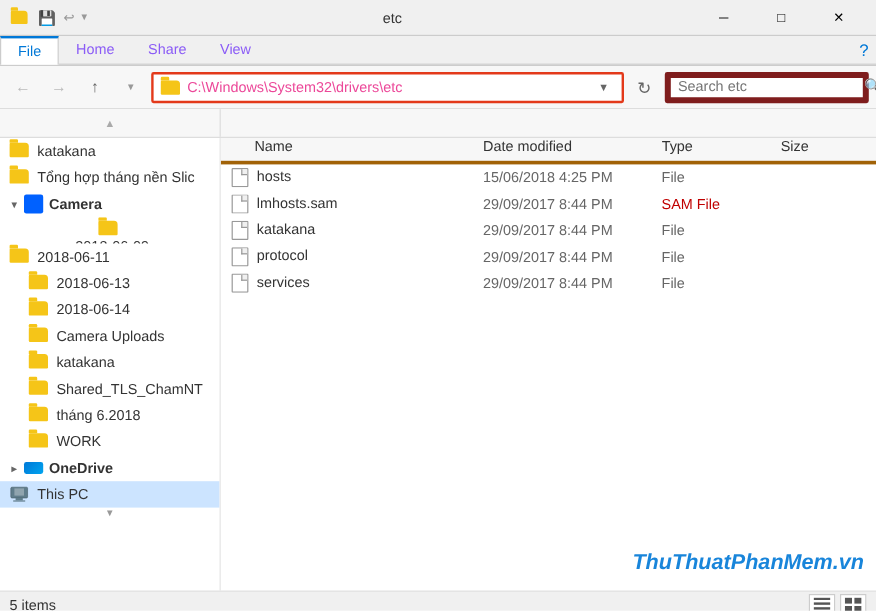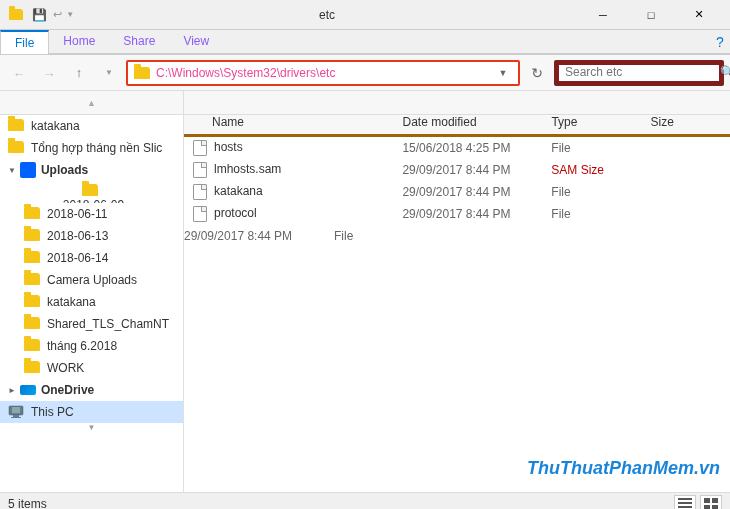--- a/index.html
+++ b/index.html
@@ -282,29 +282,29 @@
     </div>
     <div class="sidebar-item">
       <div class="si-icon">
           <div class="folder-yellow"></div>
         </div>
       <span style="overflow:hidden;text-overflow:ellipsis;">Tổng hợp tháng nền Slic</span>
     </div>
     <div class="sidebar-section-header">
       <span class="arrow">▼</span>
       <div class="dropbox-icon" style="margin-right:5px;"></div>
-      <span>Uploads</span>
+      <span>Camera</span>
     </div>
     <div class="sidebar-item" style="padding-left:12px;flex-direction:column;">
       <div class="si-icon">
           <div class="folder-yellow"></div>
         </div>
       <span>2018-06-09</span>
     </div>
-    <div class="sidebar-item" style="padding-left:24px;">
+    <div class="sidebar-item" style="padding-left:8px;">
       <div class="si-icon">
           <div class="folder-yellow"></div>
         </div>
       <span>2018-06-11</span>
     </div>
     <div class="sidebar-item" style="padding-left:24px;">
       <div class="si-icon">
           <div class="folder-yellow"></div>
         </div>
       <span>2018-06-13</span>
@@ -388,21 +388,21 @@
     </div>
 
     <div class="file-row">
       <div class="fr-name">
         <div class="file-icon">
             <div class="file-icon-generic"></div>
           </div>
         <span>lmhosts.sam</span>
       </div>
       <div class="fr-date">29/09/2017 8:44 PM</div>
-      <div class="fr-type sam-file-color">SAM Size</div>
+      <div class="fr-type sam-file-color">SAM File</div>
       <div class="fr-size"></div>
     </div>
 
     <div class="file-row">
       <div class="fr-name">
         <div class="file-icon">
             <div class="file-icon-generic"></div>
           </div>
         <span>katakana</span>
       </div>
@@ -417,20 +417,26 @@
             <div class="file-icon-generic"></div>
           </div>
         <span>protocol</span>
       </div>
       <div class="fr-date">29/09/2017 8:44 PM</div>
       <div class="fr-type">File</div>
       <div class="fr-size"></div>
     </div>
 
     <div class="file-row">
+      <div class="fr-name">
+        <div class="file-icon">
+            <div class="file-icon-generic"></div>
+          </div>
+        <span>services</span>
+      </div>
       <div class="fr-date">29/09/2017 8:44 PM</div>
       <div class="fr-type">File</div>
       <div class="fr-size"></div>
     </div>
 
   </div>
 </div>
 
 <div class="status-bar">
   <span>5 items</span>

